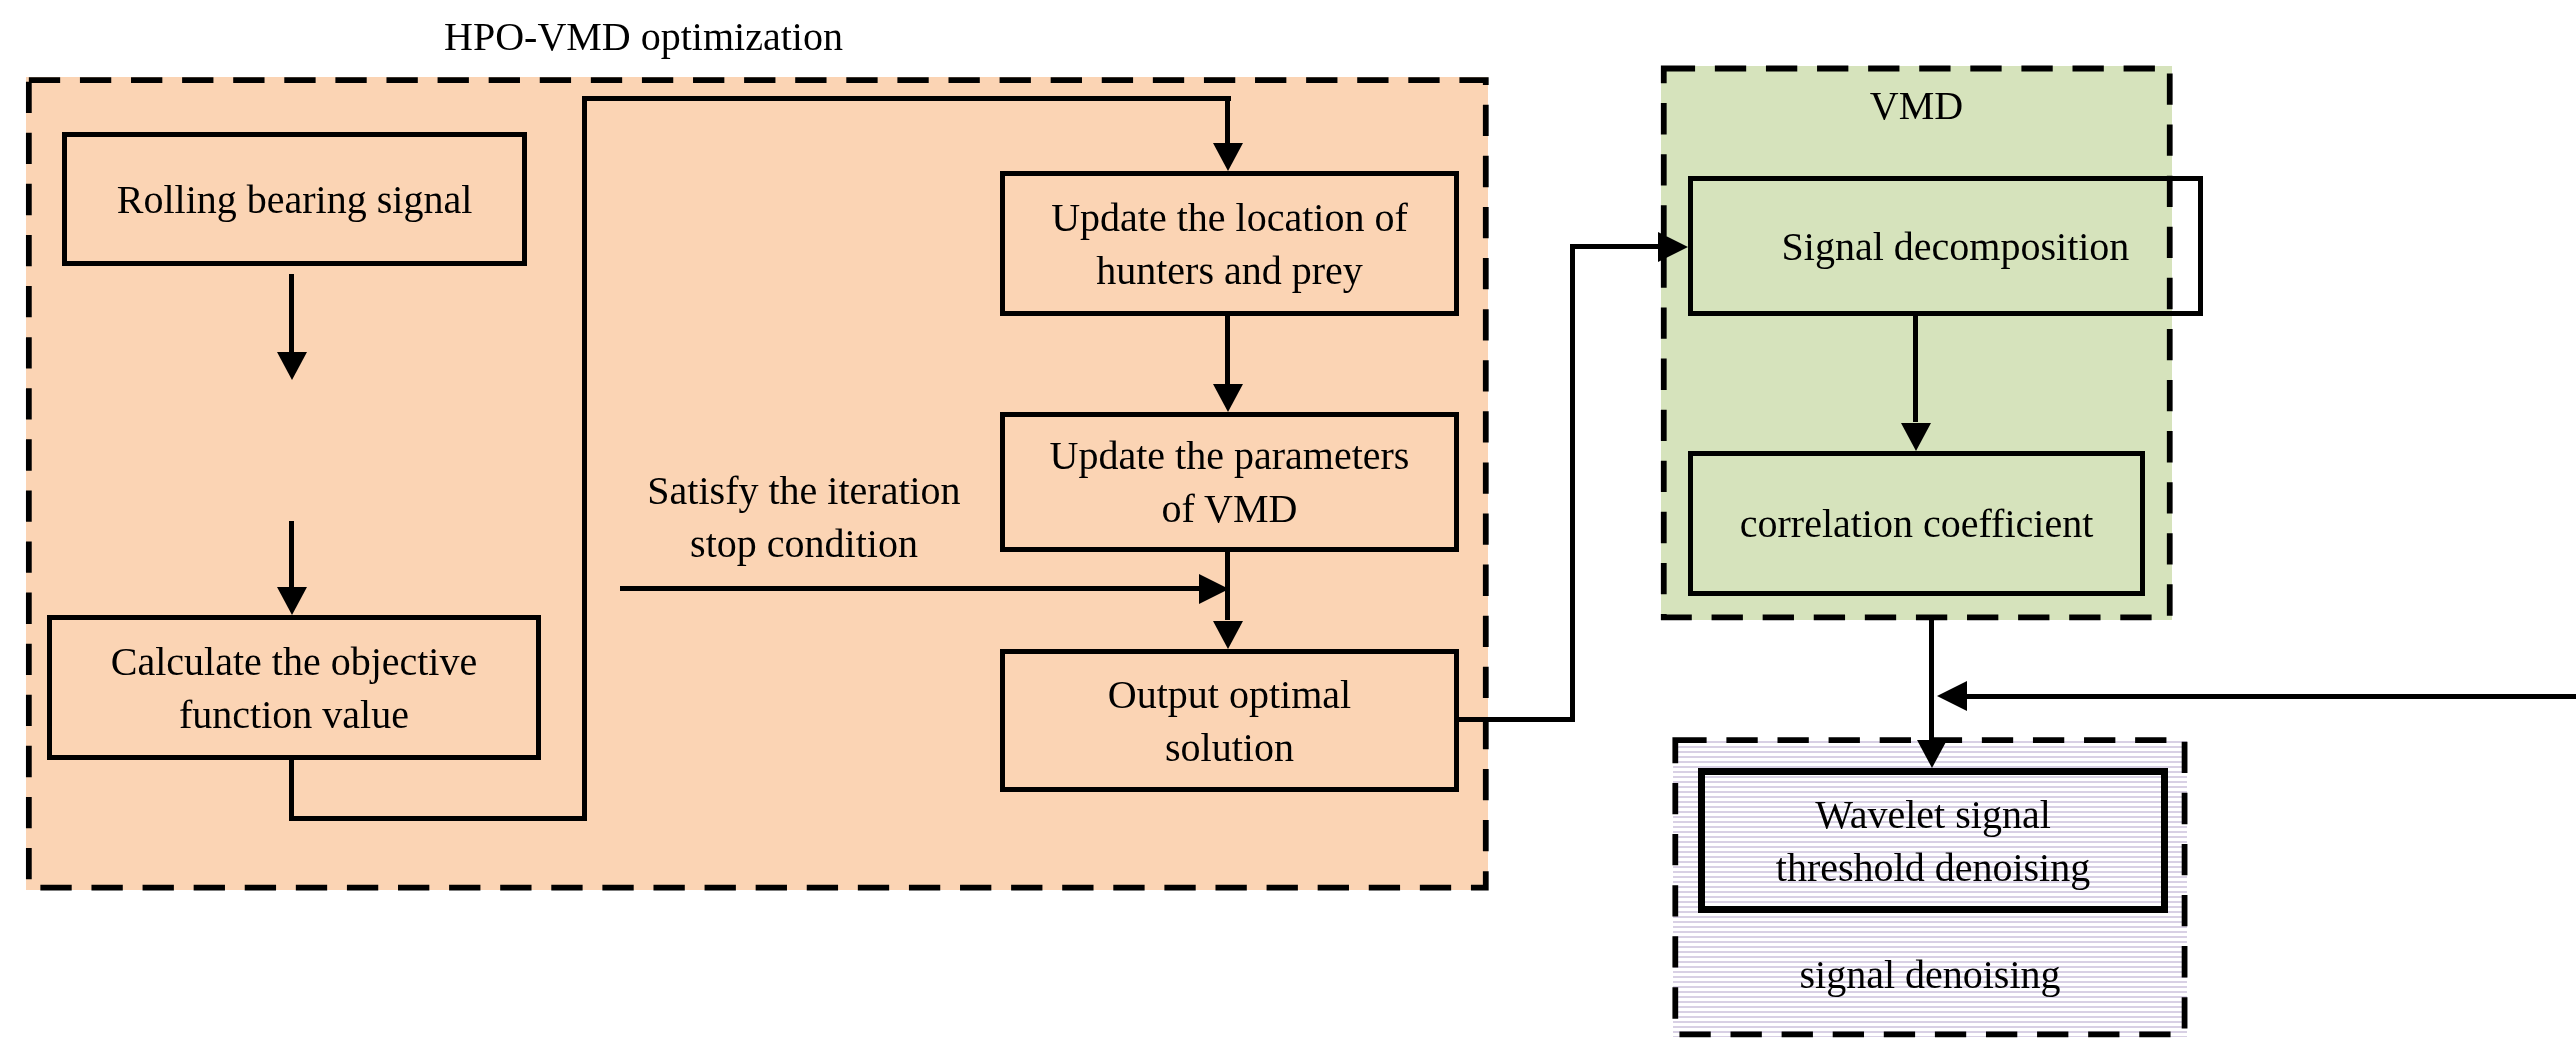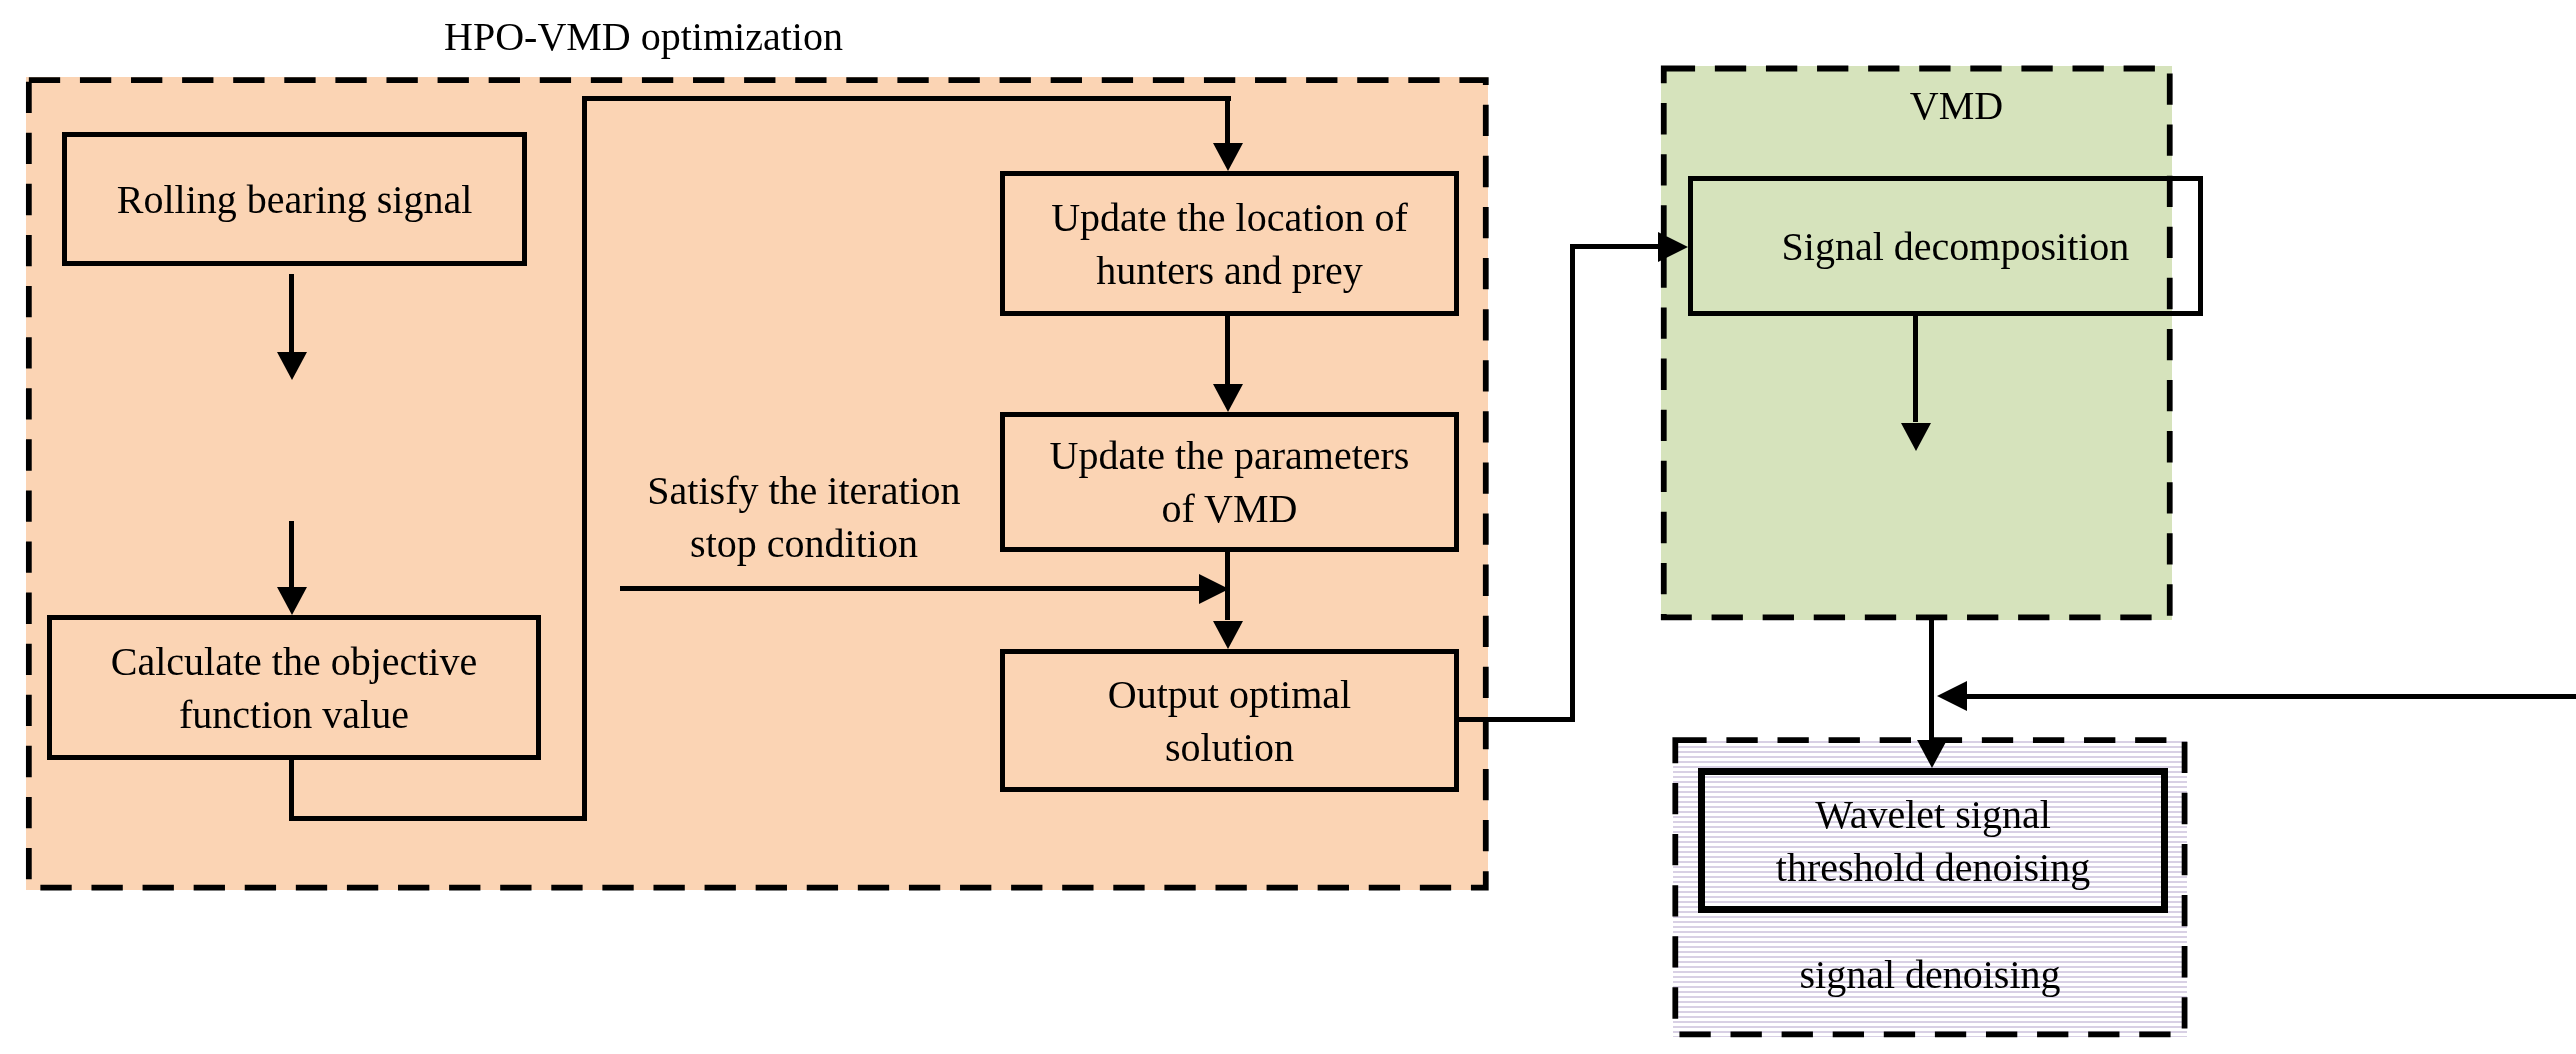--- a/index.html
+++ b/index.html
@@ -49,21 +49,21 @@
   <div class="fill vmd-fill"></div>
   <div class="fill denoise-fill"></div>
 
   <svg class="outlines" width="2576" height="1055" viewBox="0 0 3126 1280">
     <rect x="35" y="97" width="1768" height="980"></rect>
     <rect x="2019" y="83" width="614" height="666"></rect>
     <rect x="2033" y="898" width="618" height="357"></rect>
   </svg>
 
   <div class="label" style="left:256px;top:10px;width:775px;">HPO-VMD optimization</div>
-  <div class="label" style="left:1661px;top:79px;width:511px;padding-left:40px;">VMD</div>
+  <div class="label" style="left:1661px;top:79px;width:511px;">VMD</div>
   <div class="label" style="left:569px;top:464px;width:470px;">Satisfy the iteration
 stop condition</div>
   <div class="label" style="left:1673px;top:948px;width:514px;">signal denoising</div>
 
   <div class="ln" style="left:289px;top:274px;width:5px;height:79px;"></div>
   <div class="ah ah-down" style="left:277px;top:352px;"></div>
 
   <div class="ln" style="left:289px;top:521px;width:5px;height:68px;"></div>
   <div class="ah ah-down" style="left:277px;top:587px;"></div>
 
@@ -100,17 +100,18 @@
   <div class="node" style="left:62px;top:132px;width:465px;height:134px;">Rolling bearing signal</div>
   <div class="node" style="left:47px;top:615px;width:494px;height:145px;">Calculate the objective
 function value</div>
   <div class="node" style="left:1000px;top:171px;width:459px;height:145px;">Update the location of
 hunters and prey</div>
   <div class="node" style="left:1000px;top:412px;width:459px;height:140px;">Update the parameters
 of VMD</div>
   <div class="node" style="left:1000px;top:649px;width:459px;height:143px;">Output optimal
 solution</div>
   <div class="node" style="left:1688px;top:176px;width:515px;height:140px;padding-left:20px;">Signal decomposition</div>
+  <div class="node" style="left:1688px;top:451px;width:457px;height:145px;">correlation coefficient</div>
   <div class="node thick" style="left:1698px;top:768px;width:470px;height:145px;">Wavelet signal
 threshold denoising</div>
 
 </div>
 
 
 </body></html>

